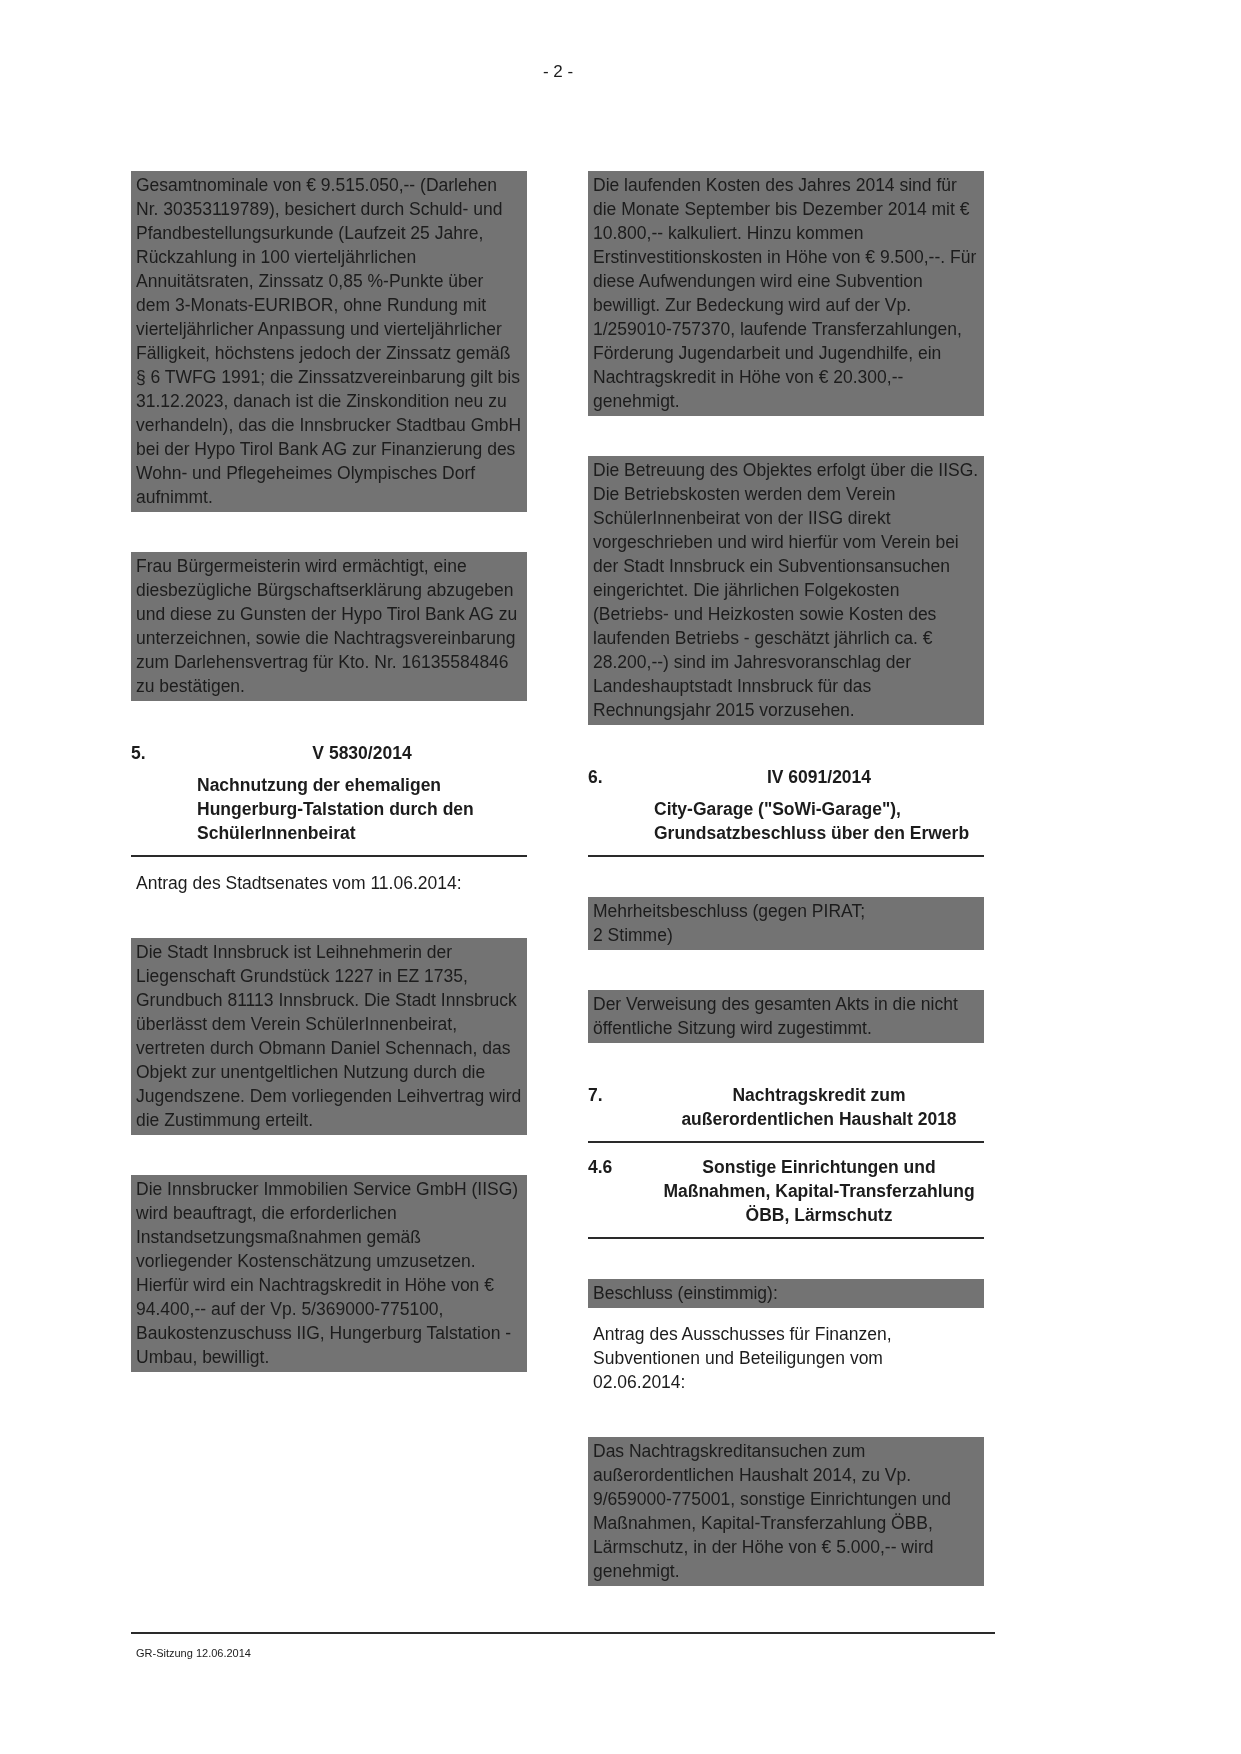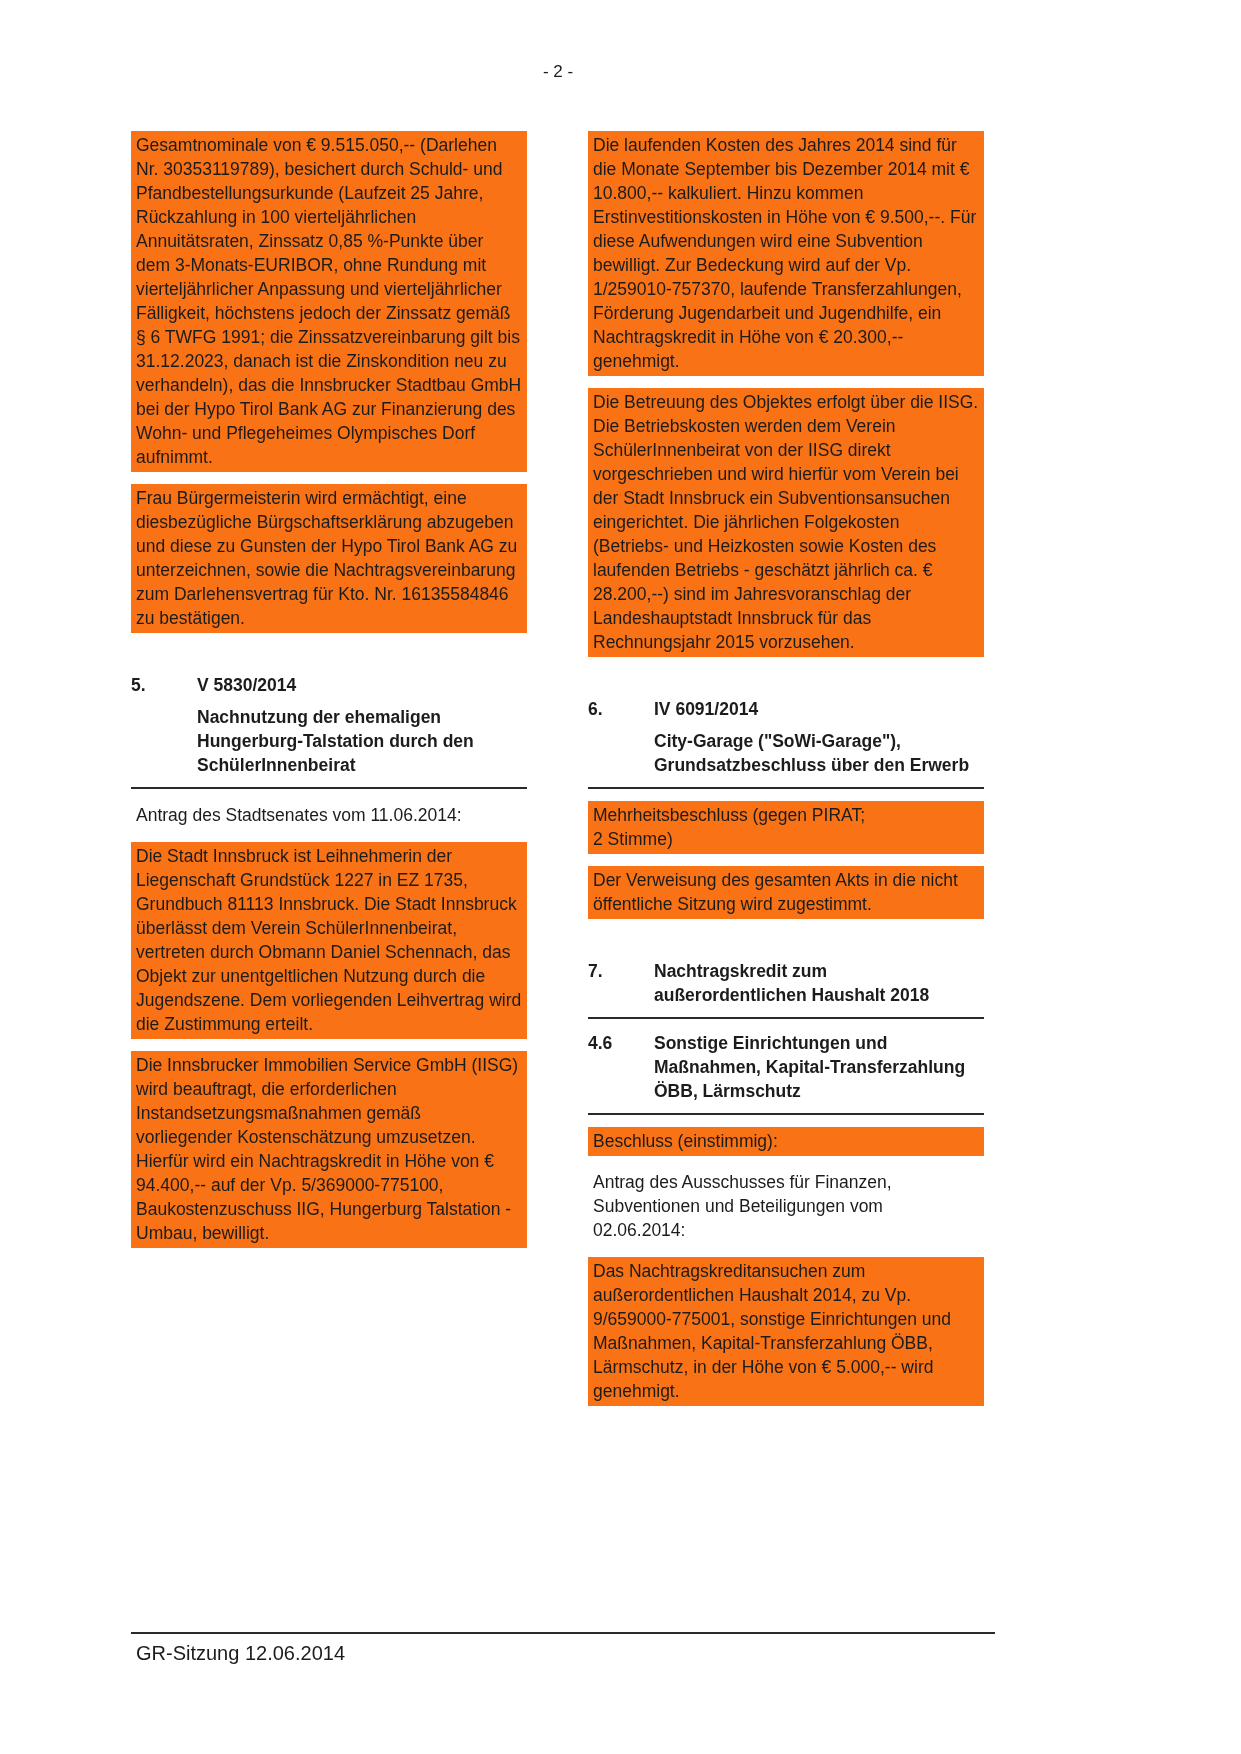--- a/index.html
+++ b/index.html
@@ -29,43 +29,43 @@
     width: 854px;
     display: flex;
     column-gap: 61px;
   }
   .col { width: 396px; flex: 0 0 396px; }
   .para {
     white-space: pre-line;
     margin: 0 0 12px 0;
     padding: 2px 5px 3px 5px;
   }
-  .para.shaded { background: #f97316; }
+  .para.shaded { background: #737373; margin-top: 40px; }
   .section {
     margin: 40px 0 0 0;
     font-weight: bold;
   }
   .section.tight { margin-top: 0; }
   .h-row { display: flex; }
   .h-num { flex: 0 0 66px; }
-  .h-title { flex: 1 1 auto; }
+  .h-title { flex: 1 1 auto; text-align: center; }
   .h-sub { margin: 8px 0 0 66px; }
   .rule {
     border-top: 2px solid #2a2a2a;
     height: 0;
     margin: 10px 0 12px 0;
   }
   .footer {
     position: absolute;
     top: 1632px;
     left: 131px;
     width: 854px;
     border-top: 2px solid #2a2a2a;
     padding: 7px 5px 0 5px;
-    font-size: 20px;
+    font-size: 11px;
   }
 </style>
 </head>
 <body>
 
 <div class="page-number">- 2 -</div>
 
 <div class="content">
 
   <div class="col">

